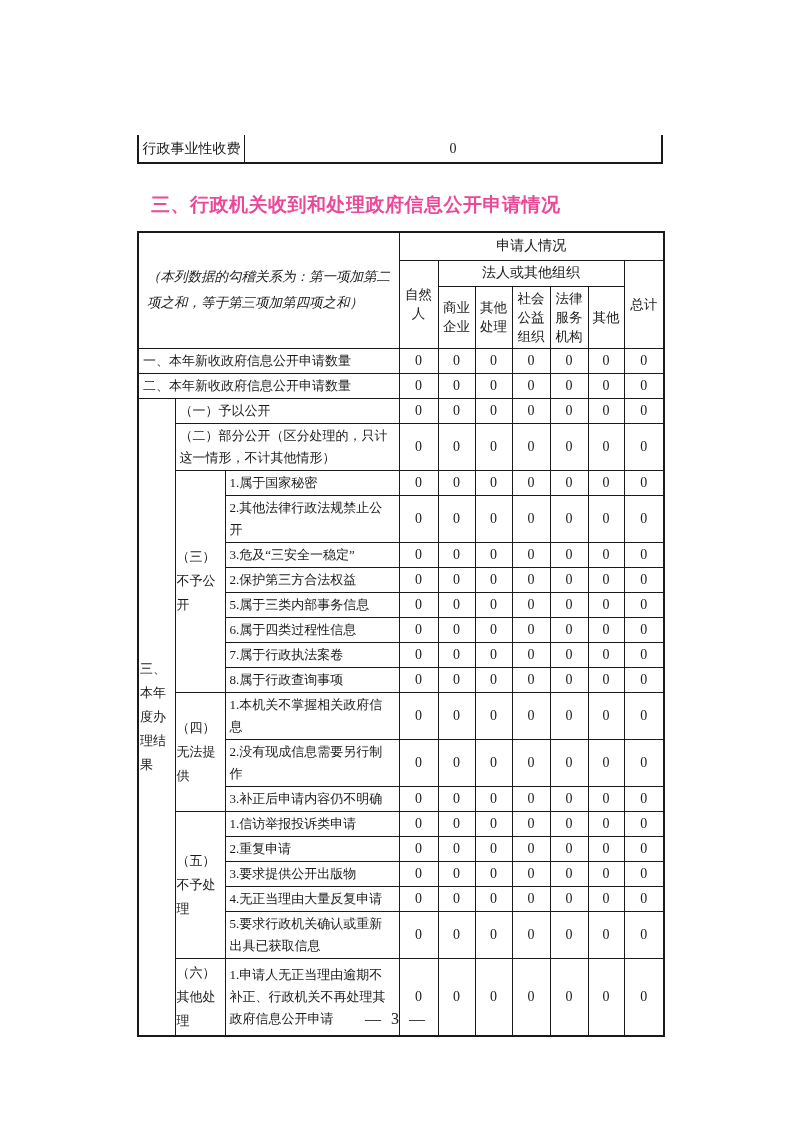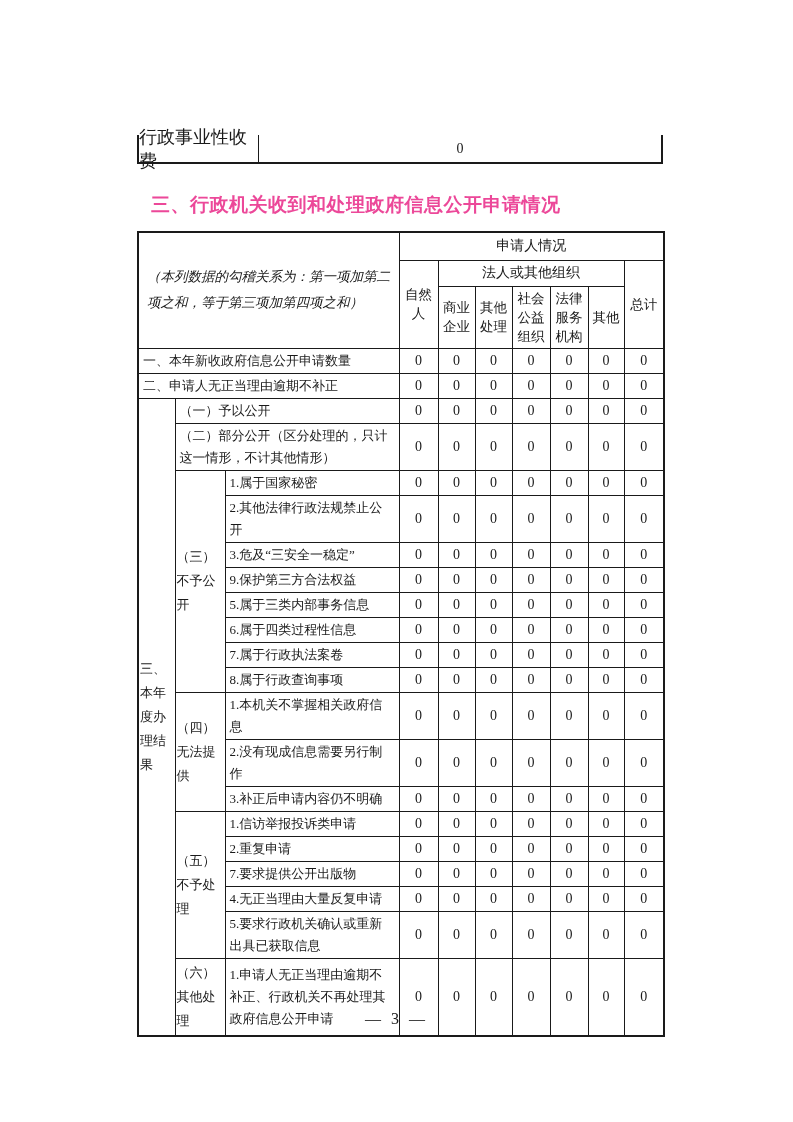--- a/index.html
+++ b/index.html
@@ -14,23 +14,23 @@
 
   
   .top-table {
     position:absolute; top:135px; left:137px; width:526px; height:29px;
     display:flex;
     border-left:2px solid #1a1a1a;
     border-right:2px solid #1a1a1a;
     border-bottom:2px solid #1a1a1a;
   }
   .tt-label {
-    width:120px; border-right:1px solid #1a1a1a;
+    width:106px; border-right:1px solid #1a1a1a;
     display:flex; align-items:center; justify-content:center;
-    font-size:18px;
+    font-size:14px;
   }
   .tt-value {
     flex:1;
     display:flex; align-items:center; justify-content:center;
     font-size:14px;
   }
 
   
   .title {
     position:absolute; top:192px; left:151px;
@@ -131,21 +131,21 @@
           <td class="label-cell" colspan="3"><span>一、本年新收政府信息公开申请数量</span></td>
           <td class="val-cell">0</td>
           <td class="val-cell">0</td>
           <td class="val-cell">0</td>
           <td class="val-cell">0</td>
           <td class="val-cell">0</td>
           <td class="val-cell">0</td>
           <td class="val-cell">0</td>
         </tr>
         <tr>
-          <td class="label-cell" colspan="3"><span>二、申请人无正当理由逾期不补正</span></td>
+          <td class="label-cell" colspan="3"><span>二、本年新收政府信息公开申请数量</span></td>
           <td class="val-cell">0</td>
           <td class="val-cell">0</td>
           <td class="val-cell">0</td>
           <td class="val-cell">0</td>
           <td class="val-cell">0</td>
           <td class="val-cell">0</td>
           <td class="val-cell">0</td>
         </tr>
         <tr>
           <td class="group-cell" rowspan="19">三、本年度办理结果</td>
@@ -193,21 +193,21 @@
           <td class="label-cell"><span>3.危及“三安全一稳定”</span></td>
           <td class="val-cell">0</td>
           <td class="val-cell">0</td>
           <td class="val-cell">0</td>
           <td class="val-cell">0</td>
           <td class="val-cell">0</td>
           <td class="val-cell">0</td>
           <td class="val-cell">0</td>
         </tr>
         <tr>
-          <td class="label-cell"><span>9.保护第三方合法权益</span></td>
+          <td class="label-cell"><span>2.保护第三方合法权益</span></td>
           <td class="val-cell">0</td>
           <td class="val-cell">0</td>
           <td class="val-cell">0</td>
           <td class="val-cell">0</td>
           <td class="val-cell">0</td>
           <td class="val-cell">0</td>
           <td class="val-cell">0</td>
         </tr>
         <tr>
           <td class="label-cell"><span>5.属于三类内部事务信息</span></td>
@@ -295,21 +295,21 @@
           <td class="label-cell"><span>2.重复申请</span></td>
           <td class="val-cell">0</td>
           <td class="val-cell">0</td>
           <td class="val-cell">0</td>
           <td class="val-cell">0</td>
           <td class="val-cell">0</td>
           <td class="val-cell">0</td>
           <td class="val-cell">0</td>
         </tr>
         <tr>
-          <td class="label-cell"><span>7.要求提供公开出版物</span></td>
+          <td class="label-cell"><span>3.要求提供公开出版物</span></td>
           <td class="val-cell">0</td>
           <td class="val-cell">0</td>
           <td class="val-cell">0</td>
           <td class="val-cell">0</td>
           <td class="val-cell">0</td>
           <td class="val-cell">0</td>
           <td class="val-cell">0</td>
         </tr>
         <tr>
           <td class="label-cell"><span>4.无正当理由大量反复申请</span></td>

